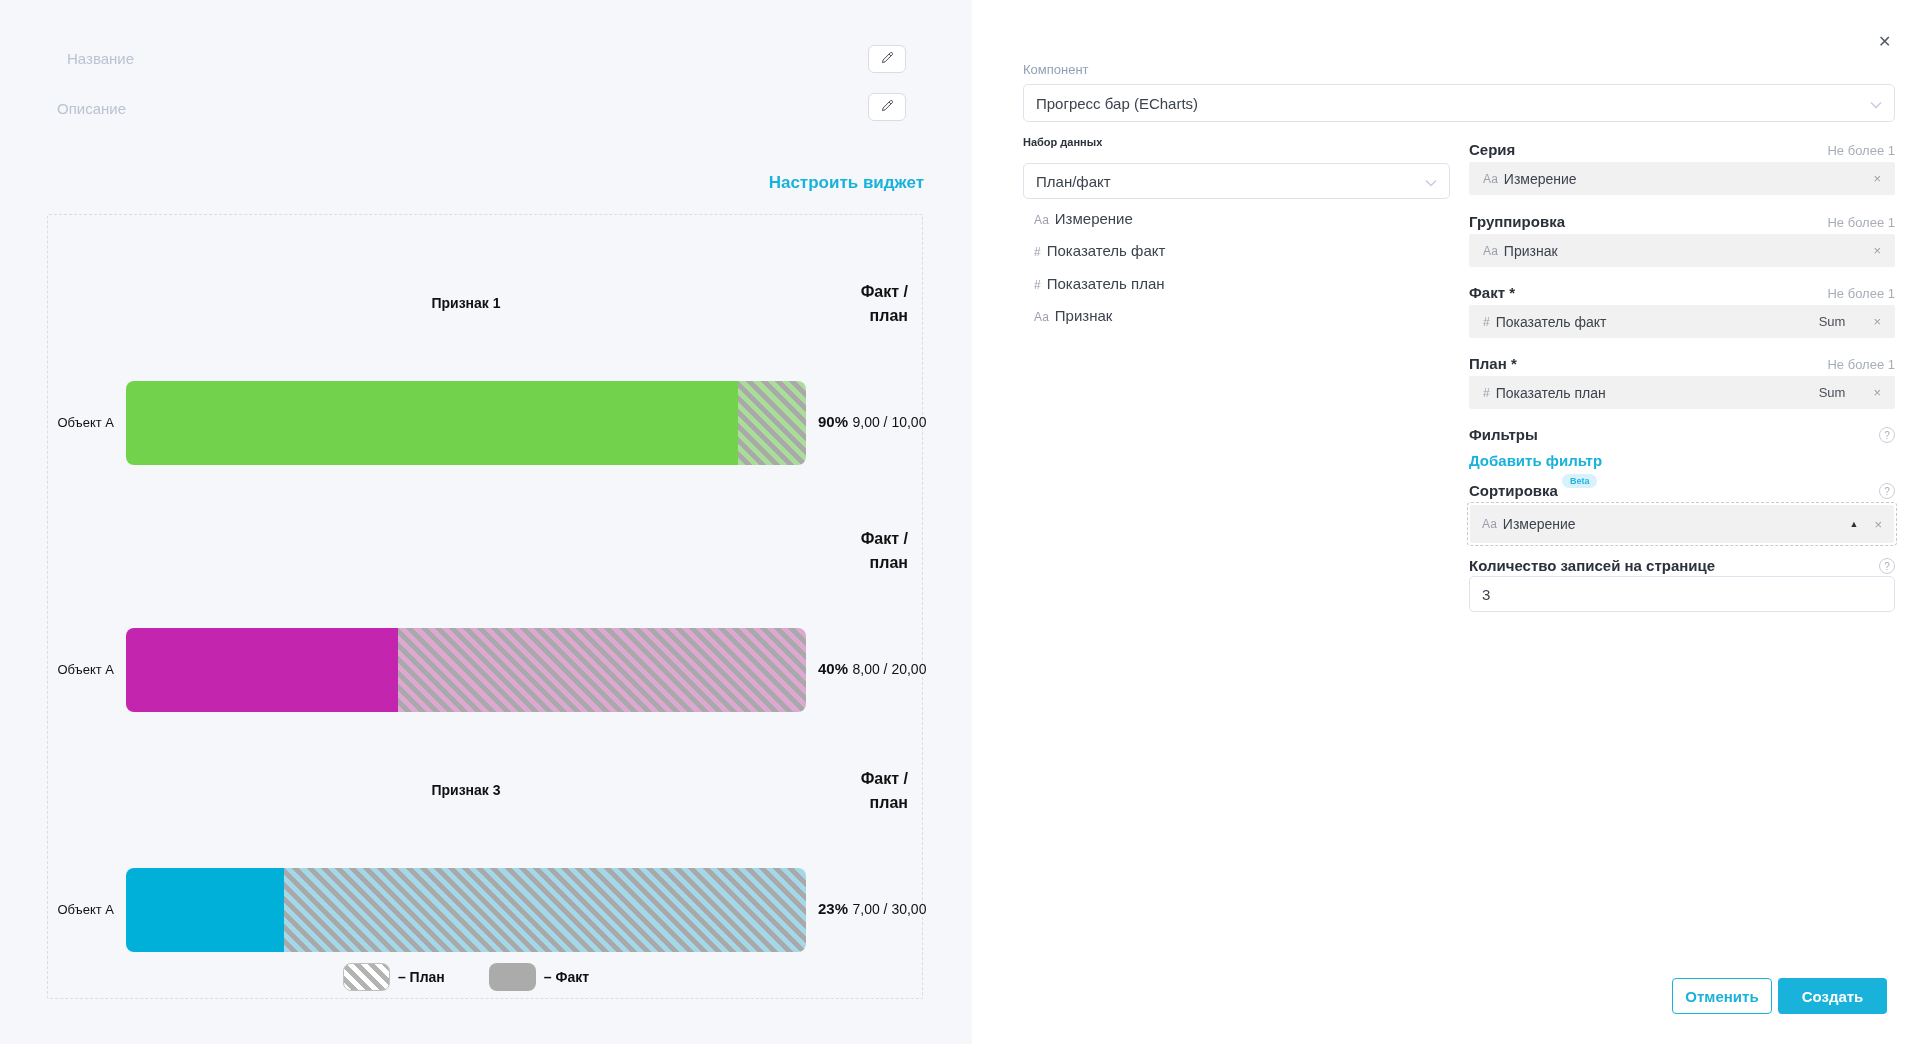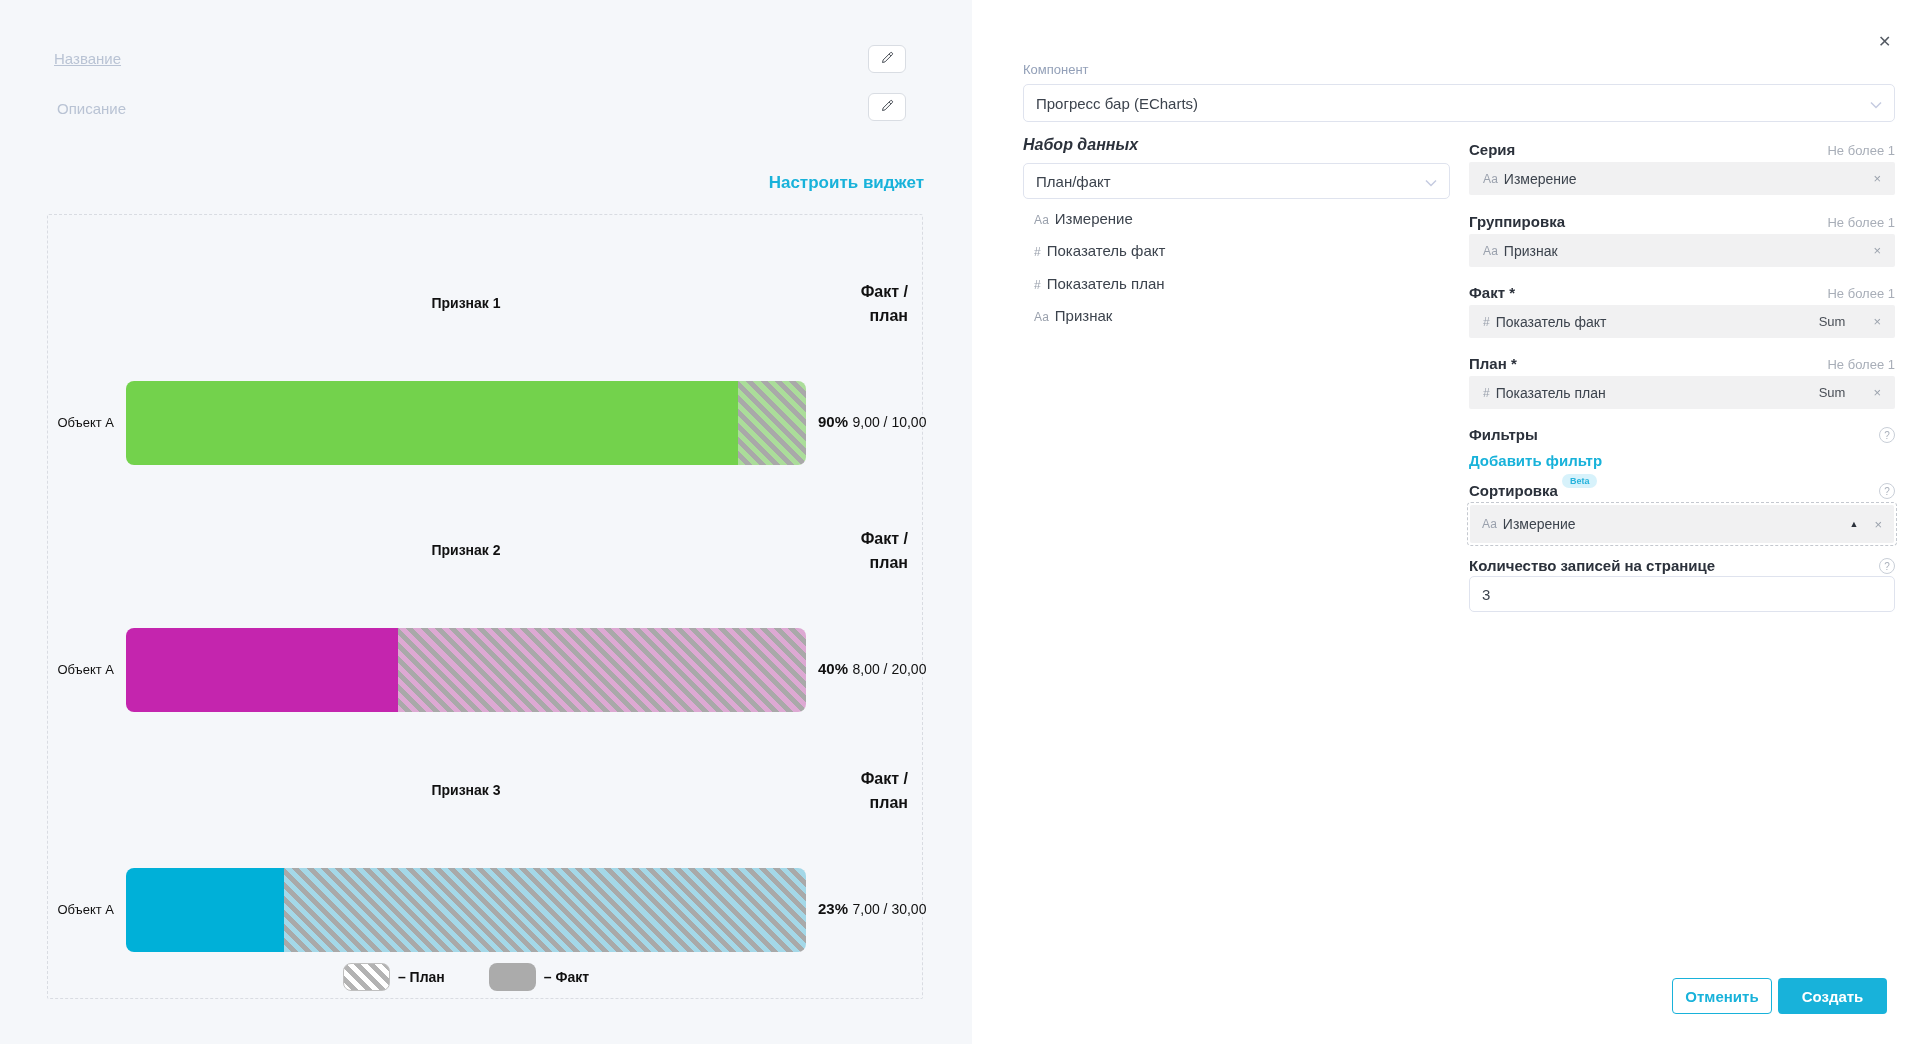--- a/index.html
+++ b/index.html
@@ -64,21 +64,21 @@
   
   .right-panel { left:972px; top:0; width:940px; height:1044px; background:#fff; }
   .close-x { left:906px; top:34px; font-size:16px; color:#545a63; cursor:pointer; line-height:1; }
   .field-label-sm { font-size:13px; color:#93a0b8; }
   .select-box {
     background:#fff; border:1px solid #dfe3ee; border-radius:5px;
     display:flex; align-items:center; padding:8px 12px;
     font-size:15px; color:#3c434d; cursor:pointer;
   }
   .select-box .sel-text { flex:1; }
-  .section-title-lg { font-size:16px; font-weight:700; color:#2b313b;font-style:italic; }
+  .section-title-lg { font-size:11px; font-weight:700; color:#2b313b; }
   .section-title { font-size:15px; font-weight:700; color:#2b313b; }
   .limit-label { font-size:13px; color:#a8aeb8; }
   .field-item {
     position:absolute; left:62px; height:30px; line-height:30px;
     font-size:15px; color:#3c434d; cursor:grab; white-space:nowrap;
   }
   .field-prefix { font-size:12px; color:#9aa1ad; margin-right:6px; }
   .chip {
     position:absolute; width:426px; height:33px; background:#f1f1f2;
     border-radius:2px; display:flex; align-items:center; padding:0 14px;
@@ -121,21 +121,21 @@
   }
   .btn-cancel { left:700px; top:978px; width:100px; background:#fff;
     border:1px solid var(--accent,#18b2da); color:var(--accent,#18b2da); }
   .btn-create { left:806px; top:978px; width:109px; background:var(--accent,#18b2da);
     border:none; color:#fff; }
   .chev { flex:none; }
 </style>
 </head>
 <body>
 
-<div class="abs placeholder-label" style="left:54px; top:50px;text-decoration:underline;">Название</div>
+<div class="abs placeholder-label" style="left:67px; top:50px;">Название</div>
 <div class="abs placeholder-label" style="left:57px; top:100px;">Описание</div>
 
 <div class="abs edit-btn" style="left:868px; top:45px;">
   <span>
     <svg width="15" height="15" viewBox="0 0 24 24" fill="none" stroke="#4a4f57" stroke-width="1.6">
       <path d="M4 20l1-4L16.5 4.5a2 2 0 0 1 2.8 0l.2.2a2 2 0 0 1 0 2.8L8 19l-4 1z"></path>
       <path d="M14.5 6.5l3 3"></path>
     </svg>
   </span>
 </div>
@@ -163,21 +163,20 @@
     <div class="row-object">Объект А</div>
     <div class="row-value">
       <span class="pct">90%</span>
       <span class="vals">9,00 / 10,00</span>
     </div>
   </div>
 
   <div class="chart-row" style="top:307px;">
     <div class="row-header" style="top:8px;">Факт /</div>
     <div class="row-header" style="top:32px;">план</div>
-    <div class="row-title">Признак 2</div>
     <div class="bar-track">
       <div class="bar-solid" style="width: 40%; background: rgb(196, 37, 174);"></div>
       <div class="bar-hatch" style="background: repeating-linear-gradient(45deg, rgb(221, 169, 211) 0px, rgb(221, 169, 211) 5px, rgb(169, 169, 169) 5px, rgb(169, 169, 169) 10px);"></div>
     </div>
     <div class="row-object">Объект А</div>
     <div class="row-value">
       <span class="pct">40%</span>
       <span class="vals">8,00 / 20,00</span>
     </div>
   </div>

